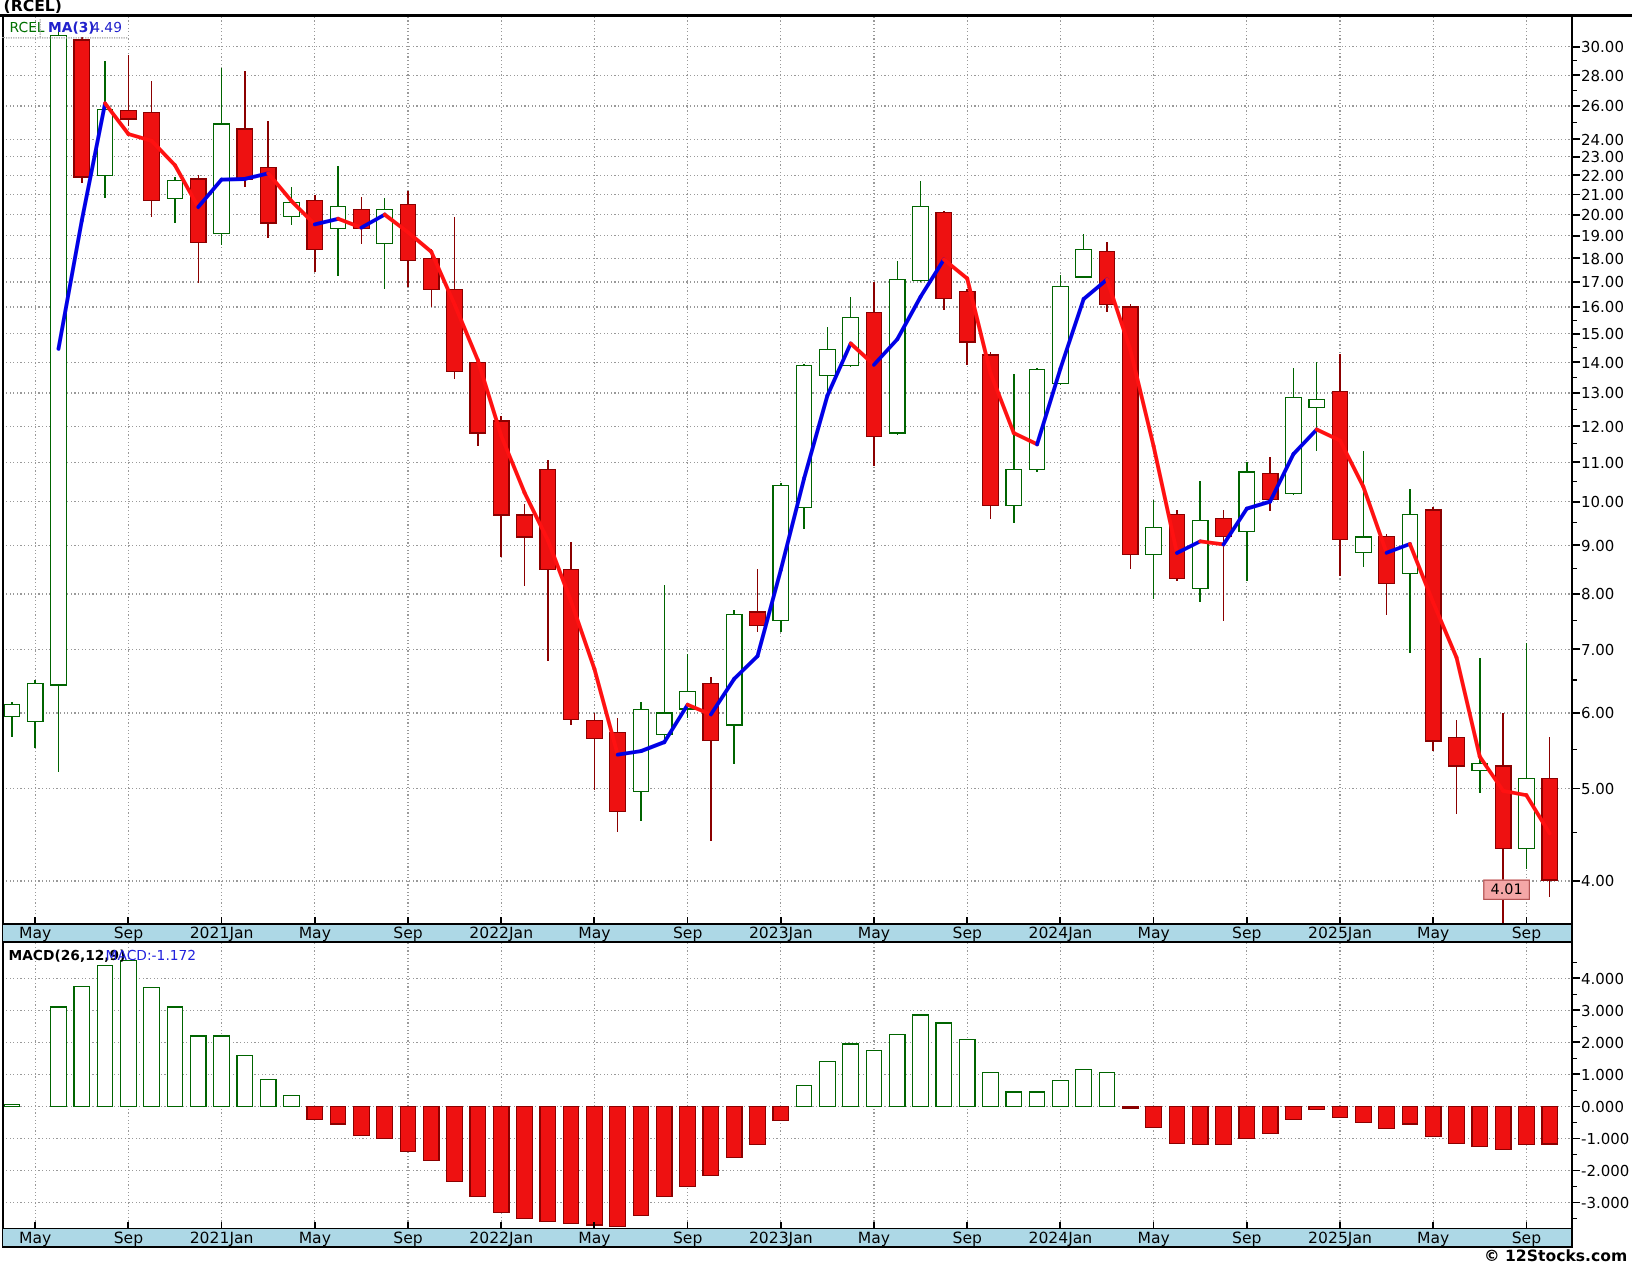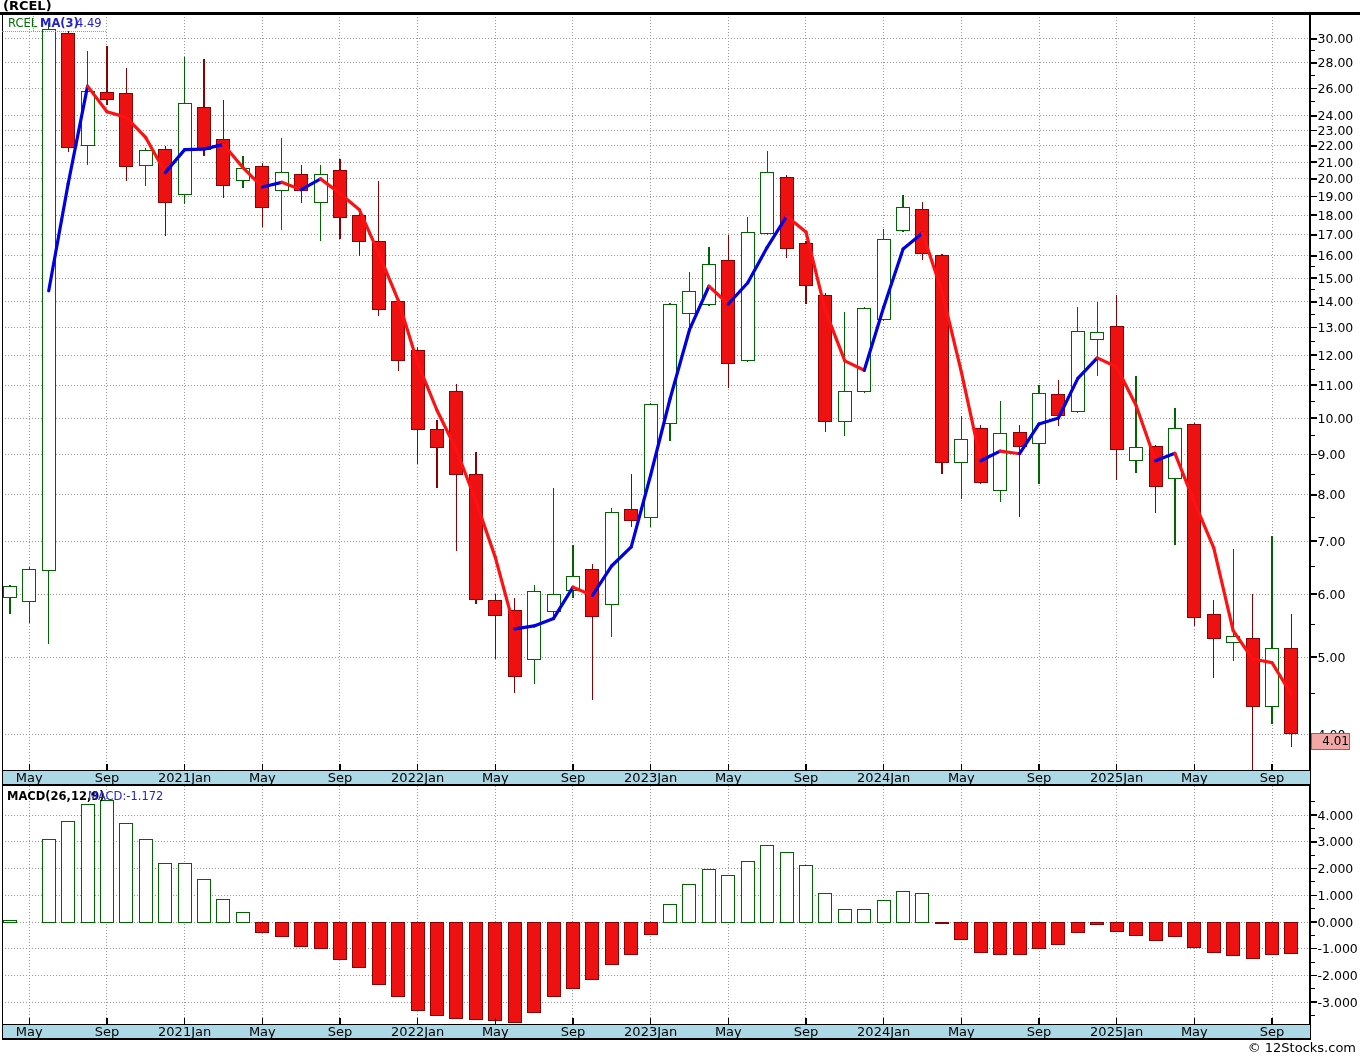--- a/index.html
+++ b/index.html
@@ -10,24 +10,24 @@
   #page-title{left:3px;top:-2px;font-size:13px;font-weight:bold;color:#000;}
   #legend{left:0;top:16px;height:15px;font-size:11.5px;}
   #legend .sym{position:absolute;left:8px;top:0;color:#007000;text-align:center;}
   #legend .sep{position:absolute;left:33px;top:0;height:15px;border-left:1px dotted #999;}
   #legend .ma{position:absolute;left:40px;top:0;color:#2222cc;font-weight:bold;}
   #legend .maval{position:absolute;left:76px;top:0;color:#2222cc;}
   #legend .underline{position:absolute;left:2px;top:15px;width:104px;border-top:1px dotted #999;}
   #macd-header{left:0;top:789px;height:14px;font-size:11.5px;}
   #macd-header .lbl{position:absolute;left:7px;top:0;color:#000;font-weight:bold;}
   #macd-header .val{position:absolute;left:88px;top:0;color:#2222dd;}
-  #price-tag{left:1311px;top:733px;width:37px;height:15px;background:#f4a7a7;
+  #price-tag{left:1236px;top:733px;width:37px;height:15px;background:#f4a7a7;
              border:1px solid #b25555;color:#000;font-size:12px;line-height:15px;
-             text-align:right;}
-  #copyright{right:4px;top:1040px;font-size:13px;font-weight:400;color:#000;}
+             text-align:center;}
+  #copyright{right:4px;top:1040px;font-size:13px;font-weight:700;color:#000;}
 </style>
 </head>
 <body>
 
 <div id="stage">
   <svg id="chart-svg" width="1360" height="1056">
       <g>
         <line x1="2" y1="38.97487525070028" x2="1310" y2="38.97487525070028" stroke="#999999" stroke-width="1" shape-rendering="crispEdges" stroke-dasharray="1 2"></line>
         <line x1="2" y1="62.77765990174112" x2="1310" y2="62.77765990174112" stroke="#999999" stroke-width="1" shape-rendering="crispEdges" stroke-dasharray="1 2"></line>
         <line x1="2" y1="88.34517237198224" x2="1310" y2="88.34517237198224" stroke="#999999" stroke-width="1" shape-rendering="crispEdges" stroke-dasharray="1 2"></line>

